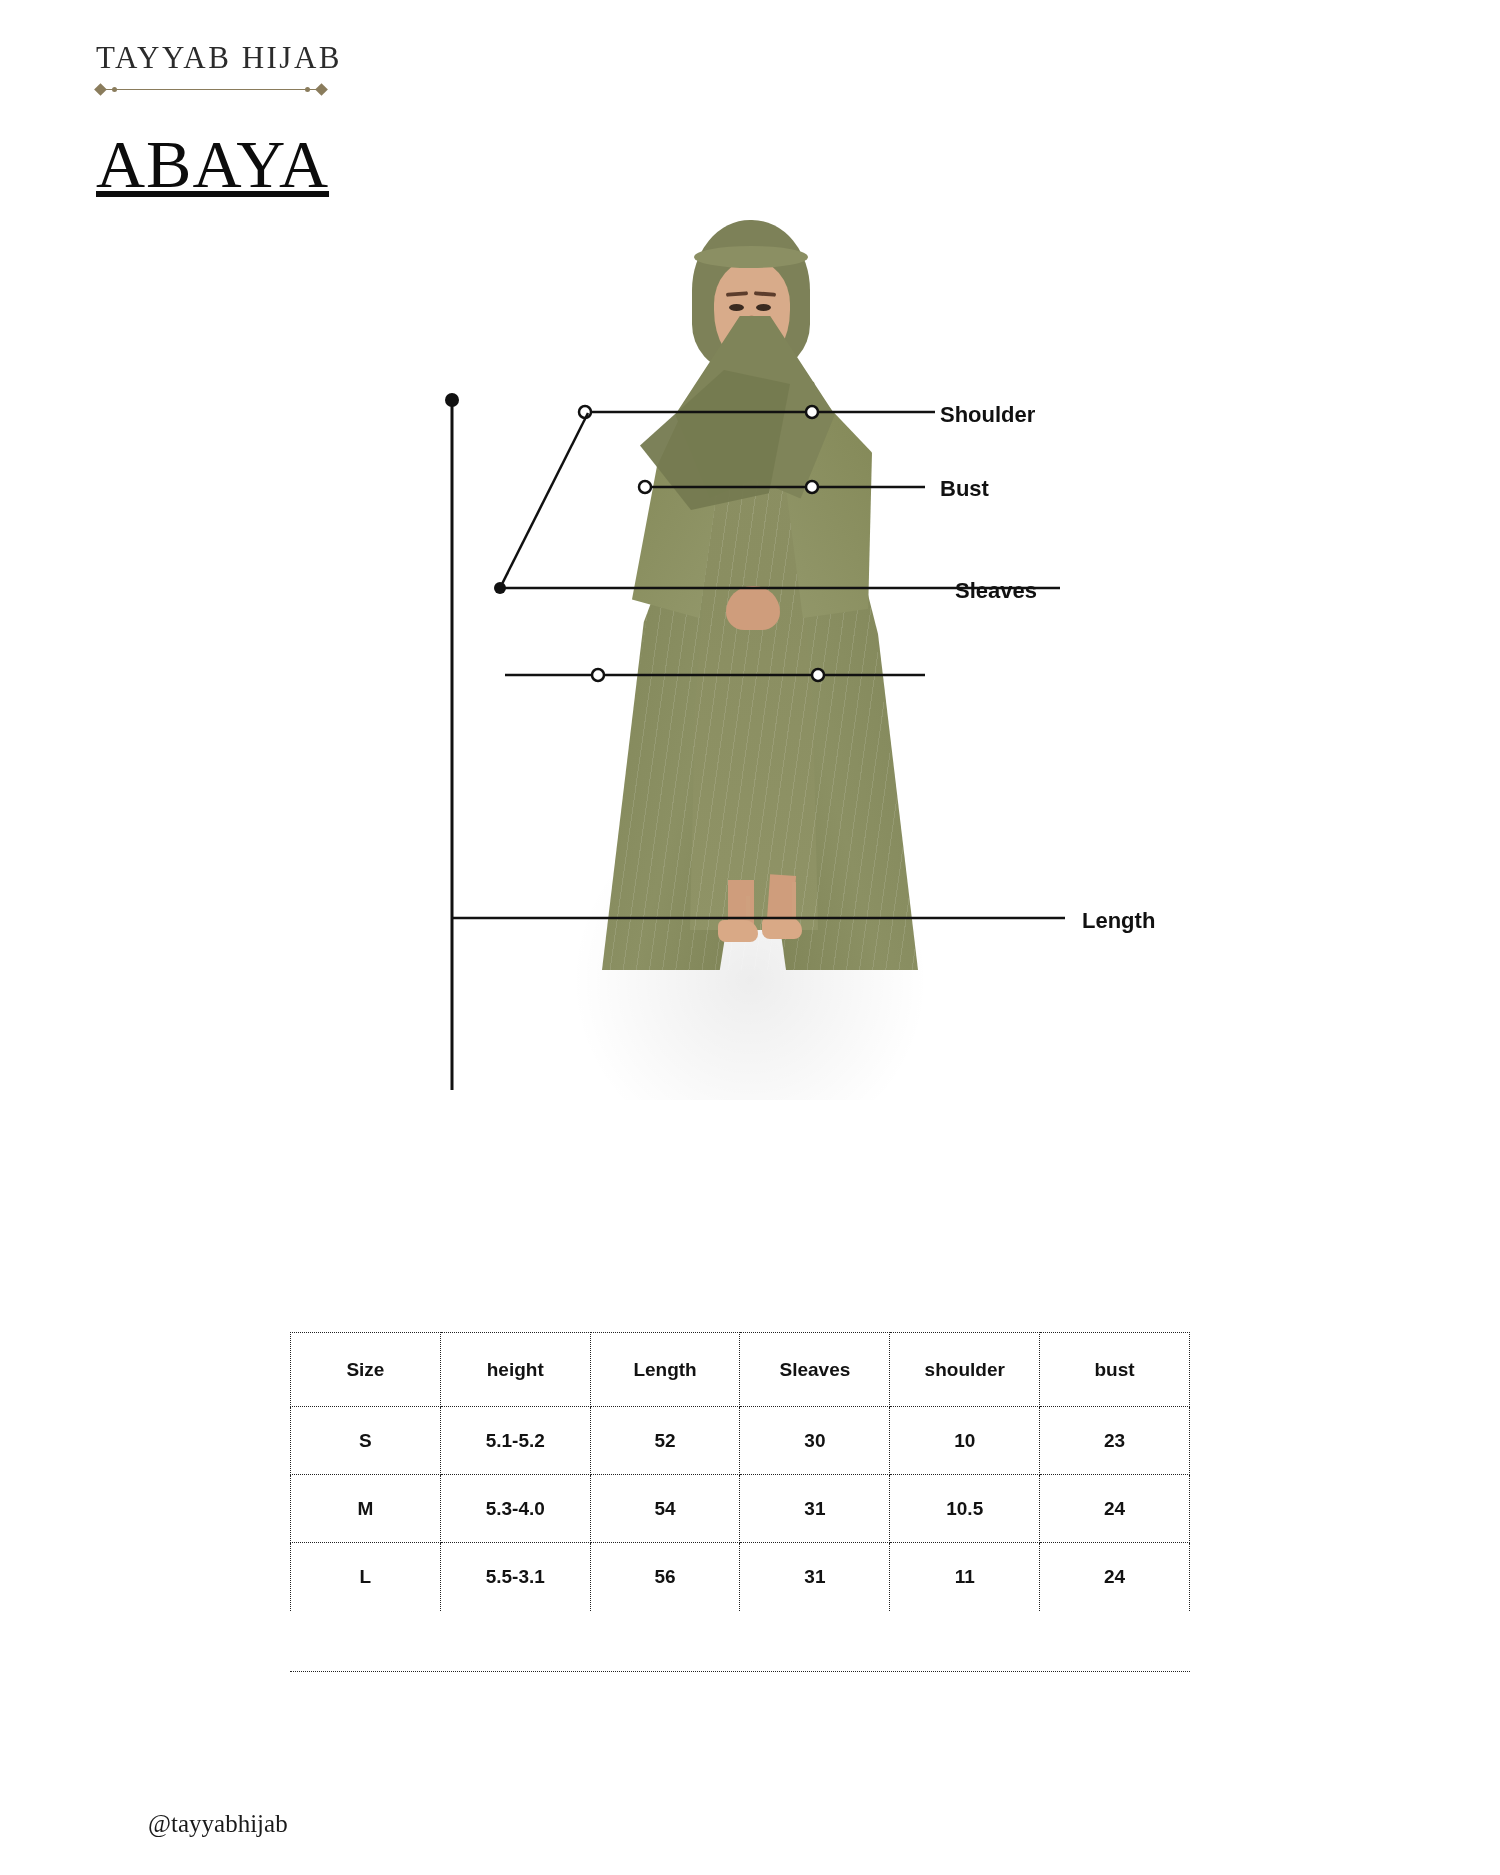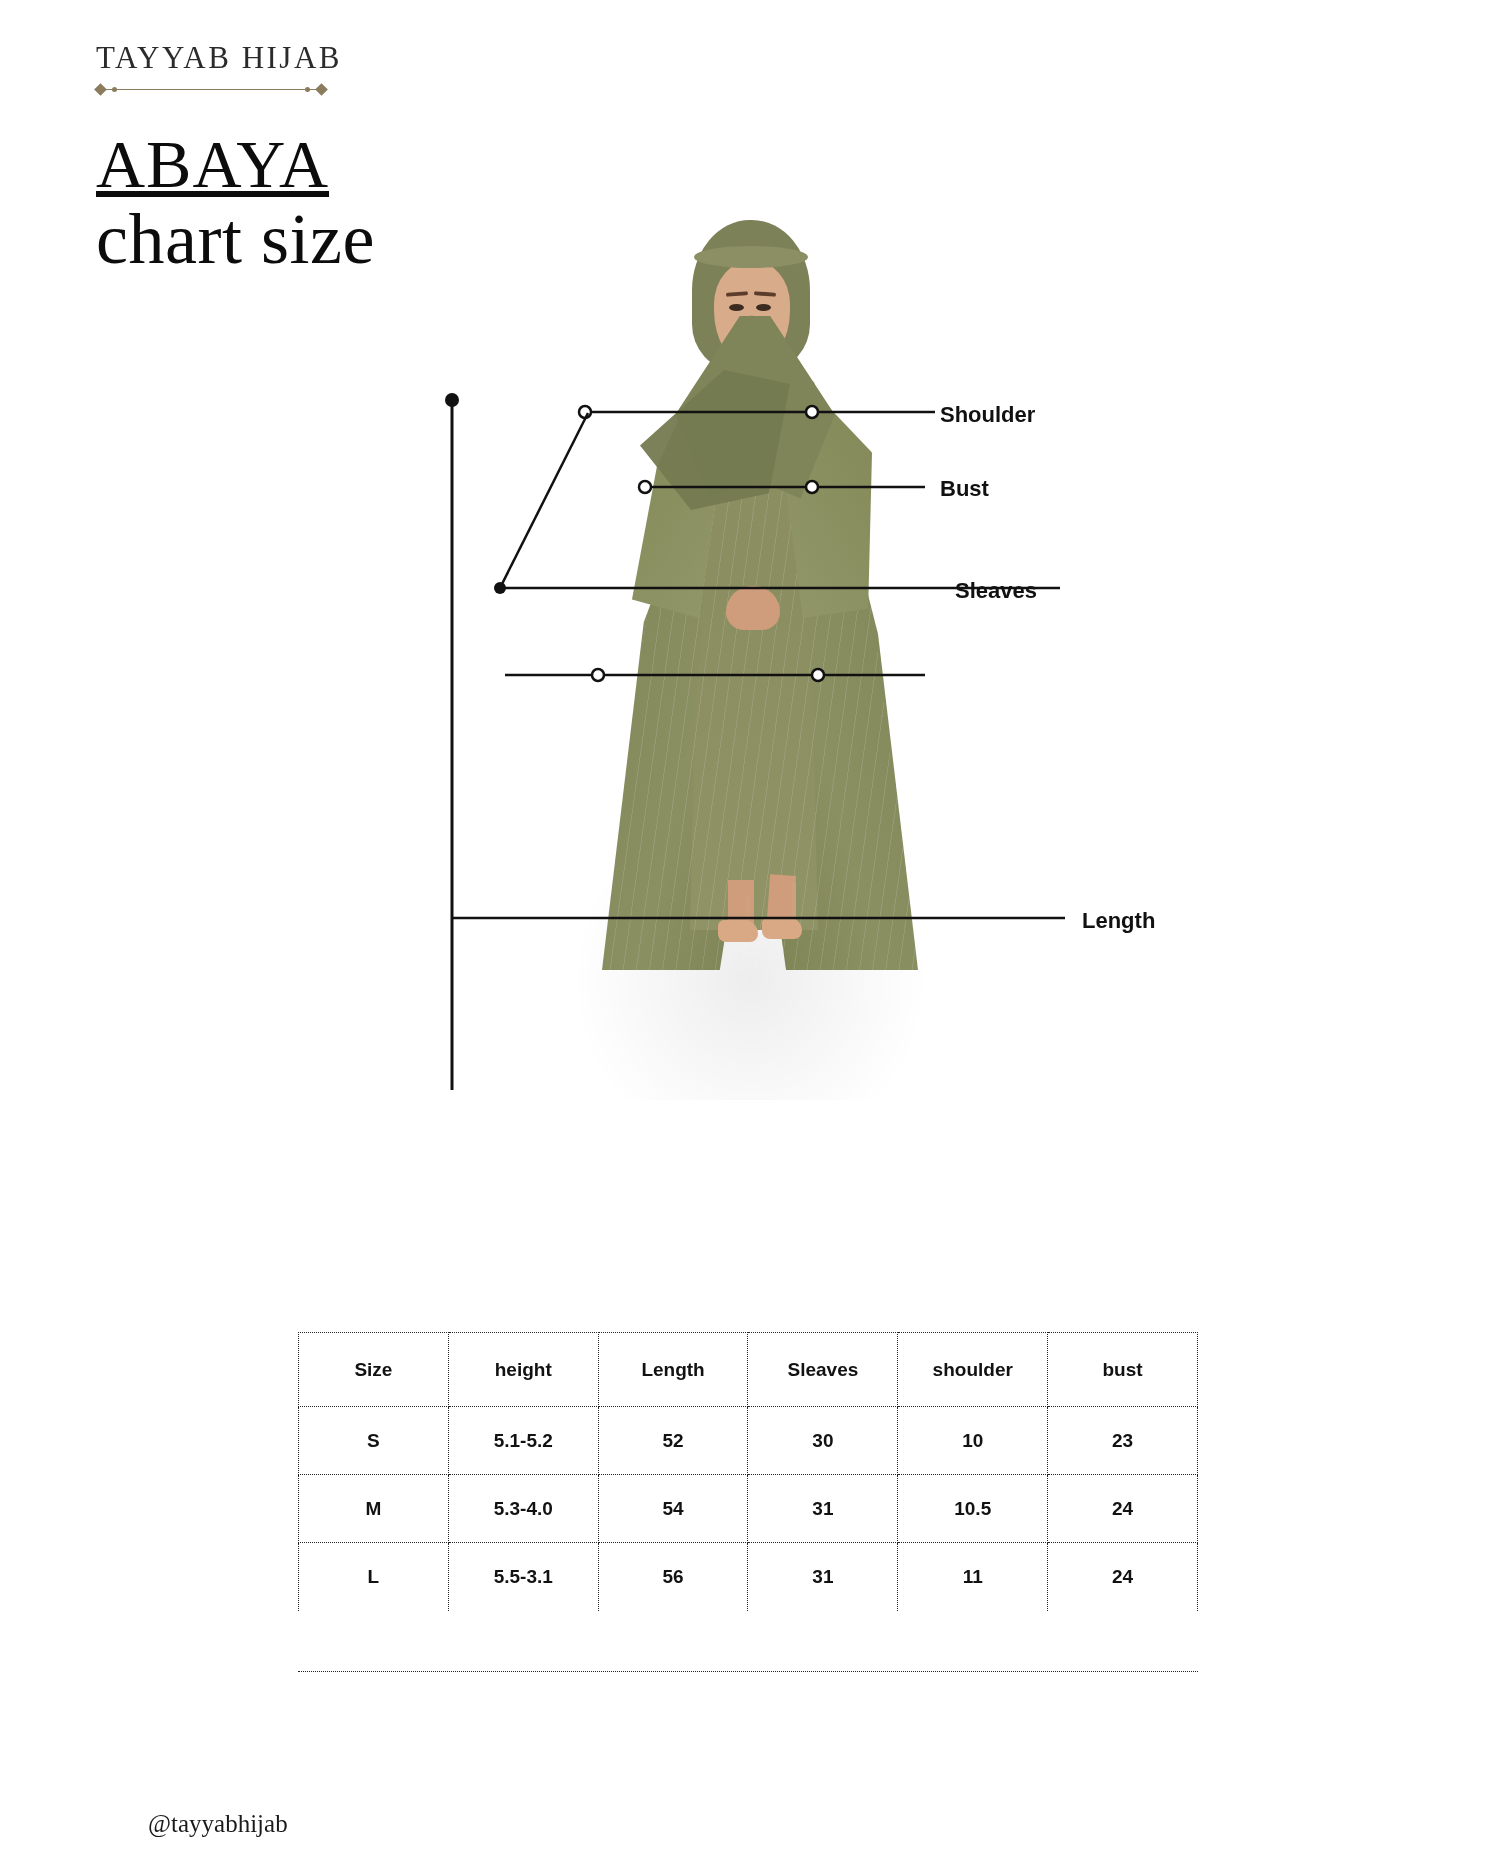--- a/index.html
+++ b/index.html
@@ -220,21 +220,21 @@
     position: absolute;
     font-size: 22px;
     font-weight: bold;
     color: #111;
     white-space: nowrap;
   }
 
   
   .table-wrap {
     position: absolute;
-    left: 298px;
+    left: 290px;
     top: 1332px;
     width: 900px;
   }
   table.size-table {
     width: 900px;
     border-collapse: collapse;
     table-layout: fixed;
   }
   table.size-table th,
   table.size-table td {
@@ -288,21 +288,20 @@
     <div class="line"></div>
     <div class="dia l"></div>
     <div class="dia r"></div>
     <div class="dot l"></div>
     <div class="dot r"></div>
   </div>
 </div>
 
 <div class="title-block">
   <div class="title-line1">ABAYA</div>
-  <div class="title-line2">chart size</div>
 </div>
 
 <div class="figure-area">
 
   <div class="model">
     <div class="m-shadow"></div>
     <div class="abaya-left"></div>
     <div class="abaya-right"></div>
     <div class="dress-inner"></div>
     <div class="stripes"></div>

